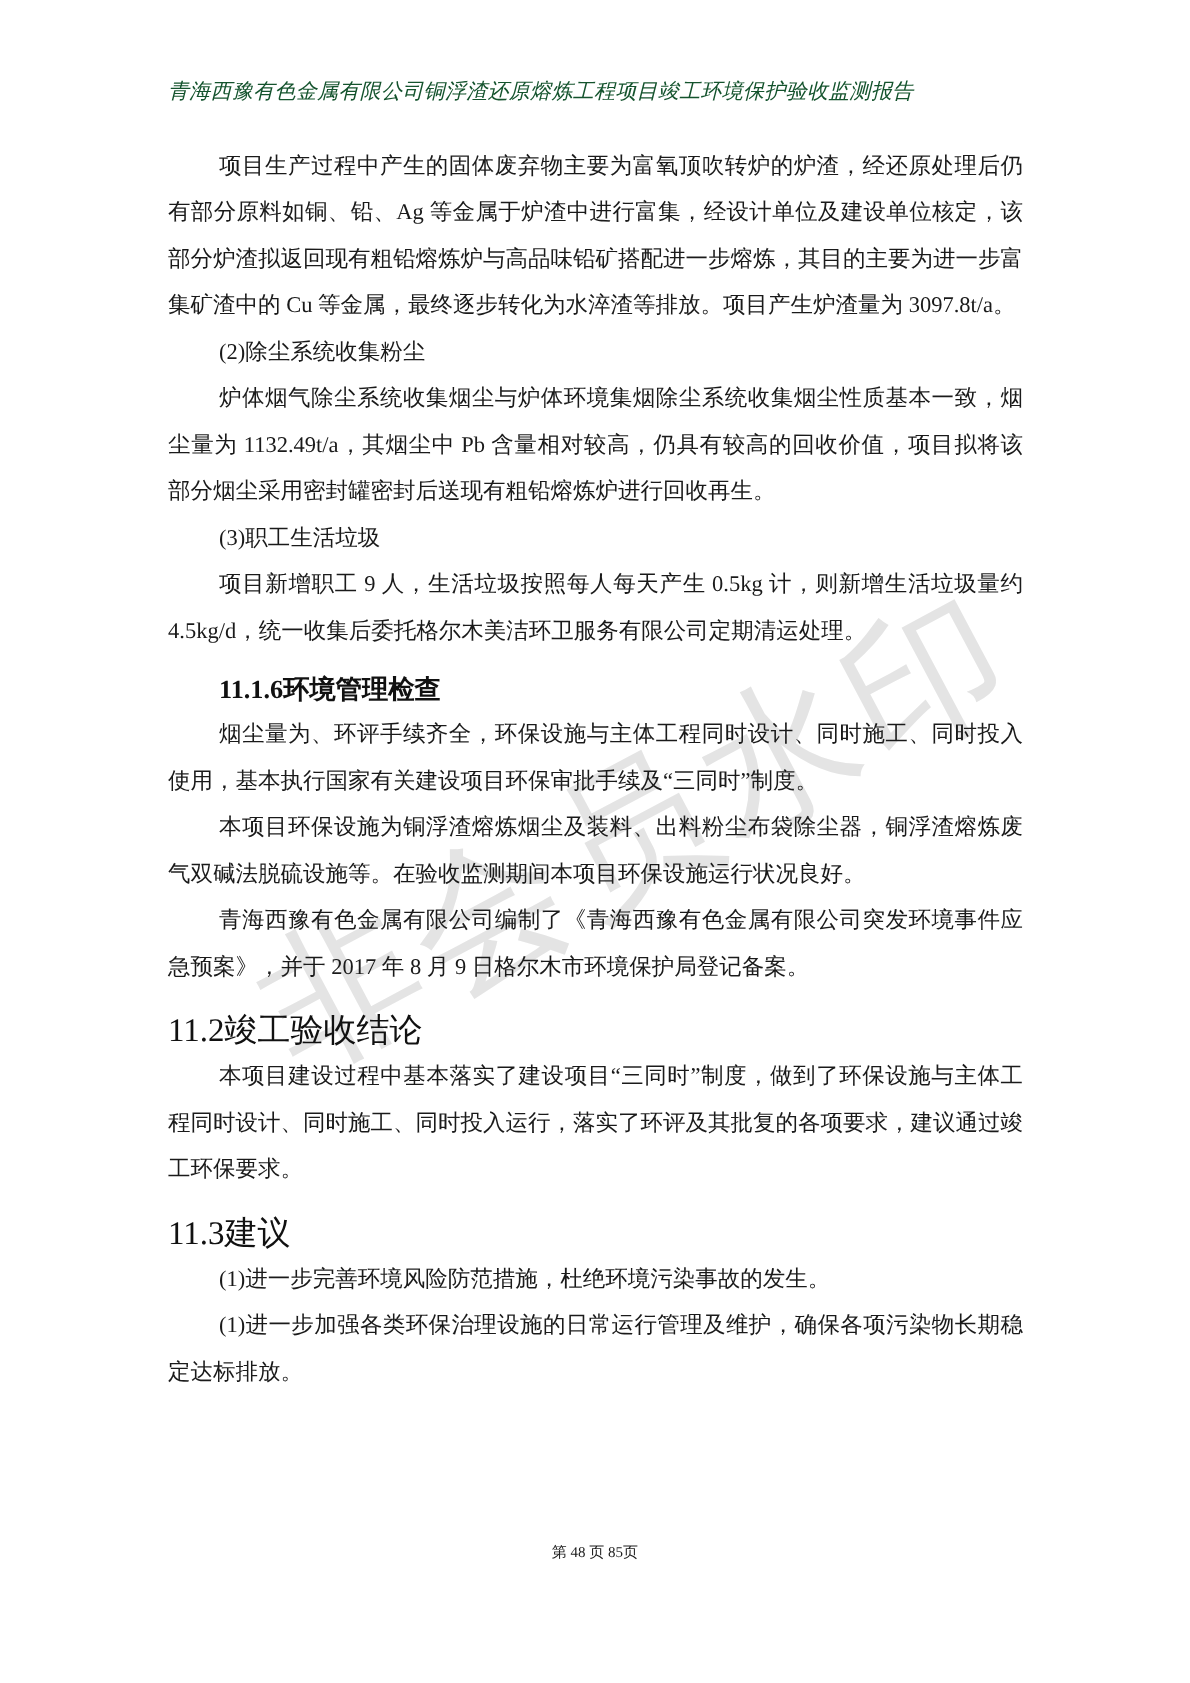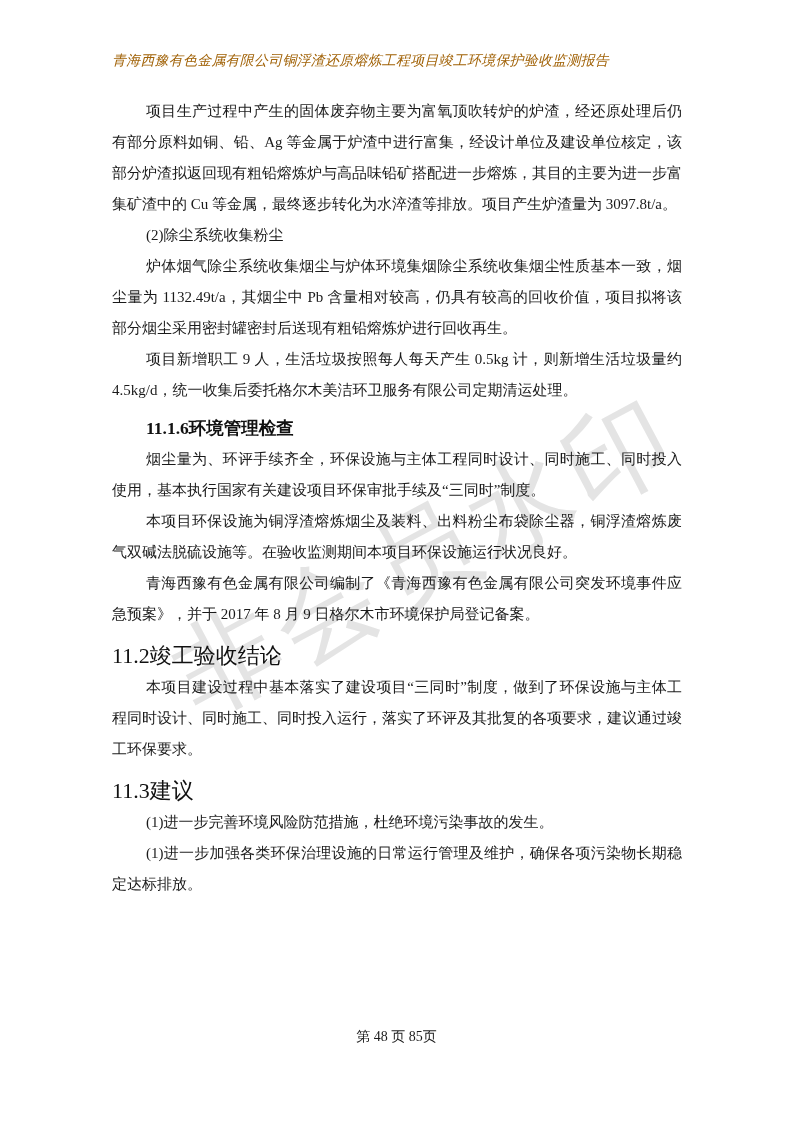--- a/index.html
+++ b/index.html
@@ -16,21 +16,21 @@
     font-family: "Liberation Serif", "DejaVu Serif", serif;
     color: #1a1a1a;
   }
   .doc-header {
     position: absolute;
     top: 52px;
     left: 112px;
     width: 570px;
     font-size: 14px;
     font-style: italic;
-    color: #a16207;
+    color: #14532d;
     white-space: nowrap;
     letter-spacing: 0.2px;
     z-index: 2;
   }
   .watermark {
     position: absolute;
     left: 80px;
     top: 500px;
     width: 690px;
     height: 110px;
@@ -75,38 +75,39 @@
     font-weight: normal;
     text-indent: 0;
     color: #111111;
   }
   .doc-footer {
     position: absolute;
     top: 1028px;
     left: 0;
     width: 793px;
     text-align: center;
-    font-size: 14px;
+    font-size: 10px;
     color: #1a1a1a;
     z-index: 2;
   }
 </style>
 </head>
 <body>
 
 <div class="page">
 
   <div class="doc-header">青海西豫有色金属有限公司铜浮渣还原熔炼工程项目竣工环境保护验收监测报告</div>
 
   <div class="watermark">非会员水印</div>
 
   <div class="content">
     <p class="para">项目生产过程中产生的固体废弃物主要为富氧顶吹转炉的炉渣，经还原处理后仍有部分原料如铜、铅、Ag 等金属于炉渣中进行富集，经设计单位及建设单位核定，该部分炉渣拟返回现有粗铅熔炼炉与高品味铅矿搭配进一步熔炼，其目的主要为进一步富集矿渣中的 Cu 等金属，最终逐步转化为水淬渣等排放。项目产生炉渣量为 3097.8t/a。</p>
     <p class="para">(2)除尘系统收集粉尘</p>
     <p class="para">炉体烟气除尘系统收集烟尘与炉体环境集烟除尘系统收集烟尘性质基本一致，烟尘量为 1132.49t/a，其烟尘中 Pb 含量相对较高，仍具有较高的回收价值，项目拟将该部分烟尘采用密封罐密封后送现有粗铅熔炼炉进行回收再生。</p>
+    <p class="para">(3)职工生活垃圾</p>
     <p class="para">项目新增职工 9 人，生活垃圾按照每人每天产生 0.5kg 计，则新增生活垃圾量约 4.5kg/d，统一收集后委托格尔木美洁环卫服务有限公司定期清运处理。</p>
     <p class="h3">11.1.6环境管理检查</p>
     <p class="para">烟尘量为、环评手续齐全，环保设施与主体工程同时设计、同时施工、同时投入使用，基本执行国家有关建设项目环保审批手续及“三同时”制度。</p>
     <p class="para">本项目环保设施为铜浮渣熔炼烟尘及装料、出料粉尘布袋除尘器，铜浮渣熔炼废气双碱法脱硫设施等。在验收监测期间本项目环保设施运行状况良好。</p>
     <p class="para">青海西豫有色金属有限公司编制了《青海西豫有色金属有限公司突发环境事件应急预案》，并于 2017 年 8 月 9 日格尔木市环境保护局登记备案。</p>
     <p class="h2">11.2竣工验收结论</p>
     <p class="para">本项目建设过程中基本落实了建设项目“三同时”制度，做到了环保设施与主体工程同时设计、同时施工、同时投入运行，落实了环评及其批复的各项要求，建议通过竣工环保要求。</p>
     <p class="h2">11.3建议</p>
     <p class="para">(1)进一步完善环境风险防范措施，杜绝环境污染事故的发生。</p>
     <p class="para">(1)进一步加强各类环保治理设施的日常运行管理及维护，确保各项污染物长期稳定达标排放。</p>

